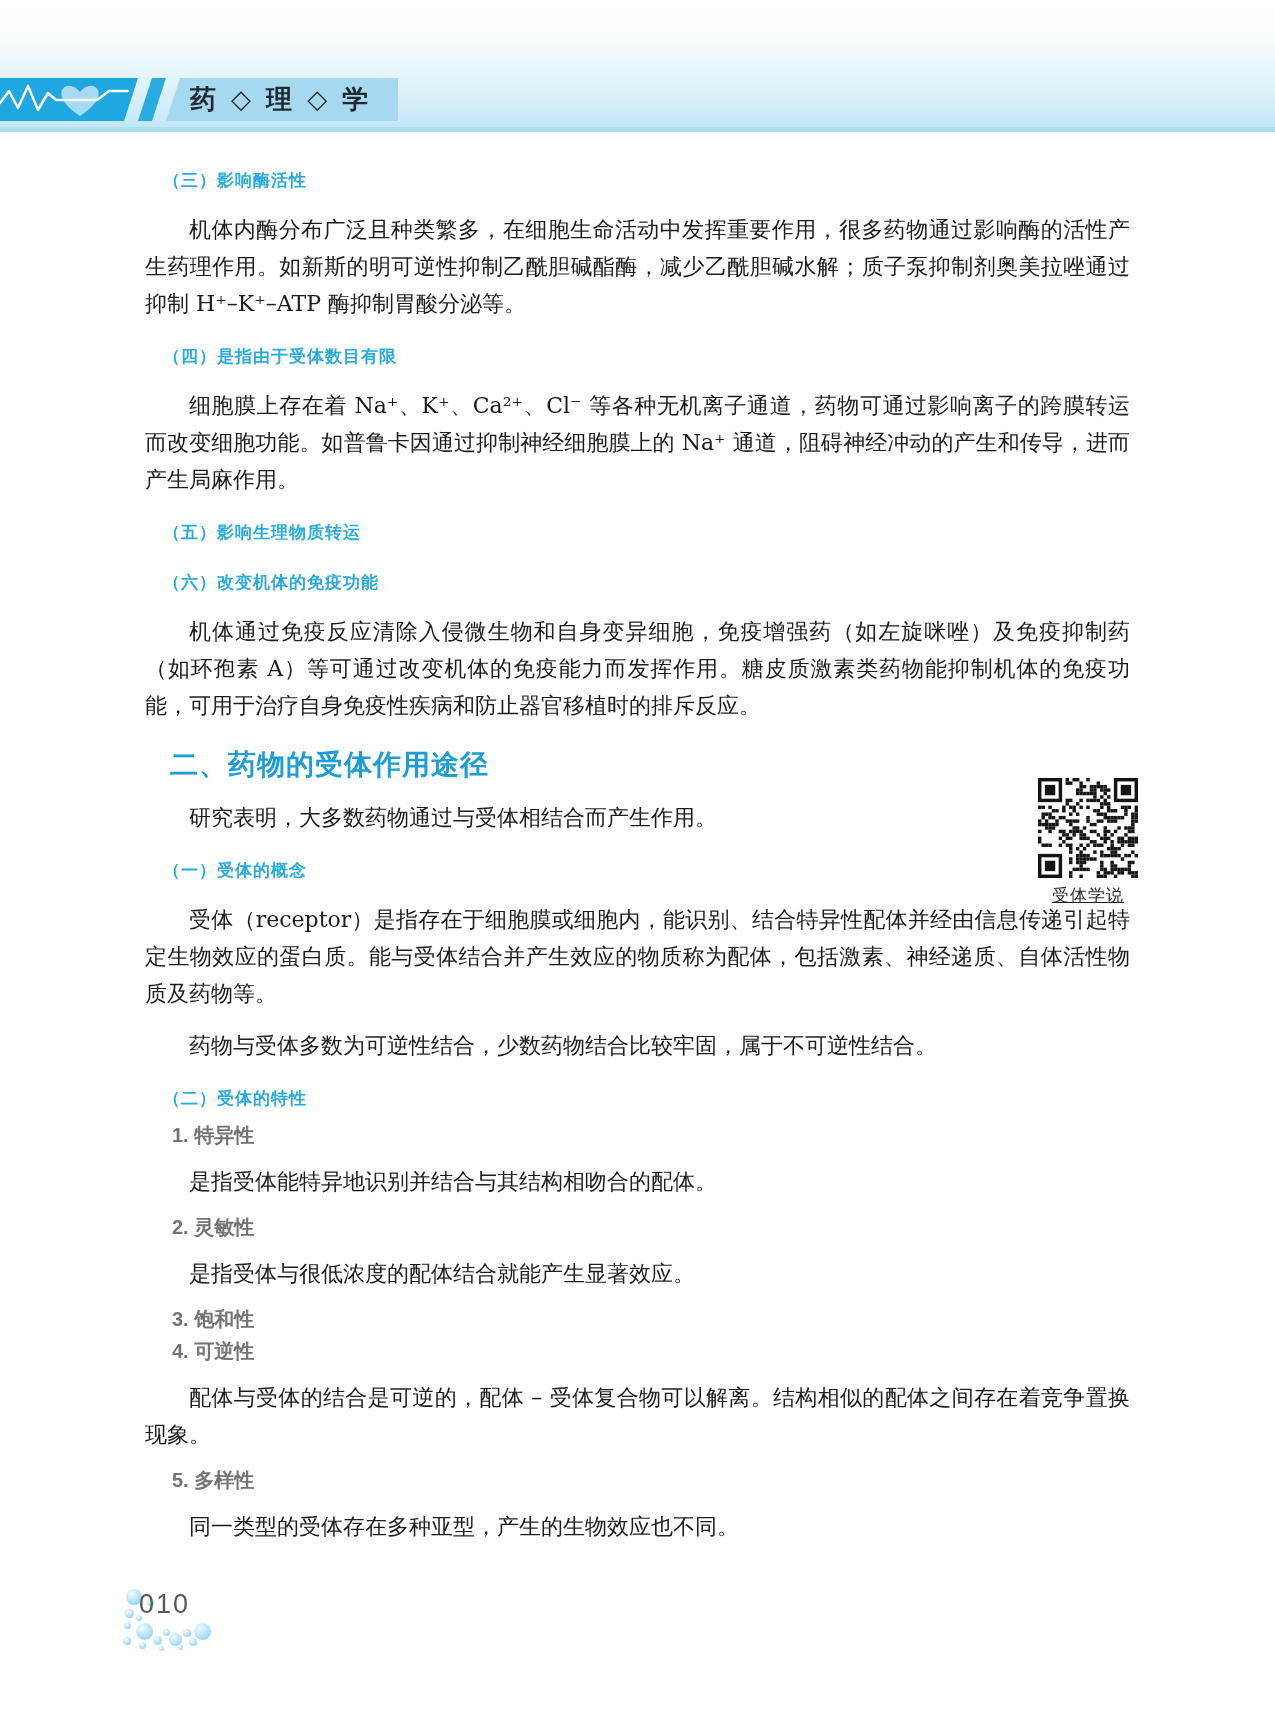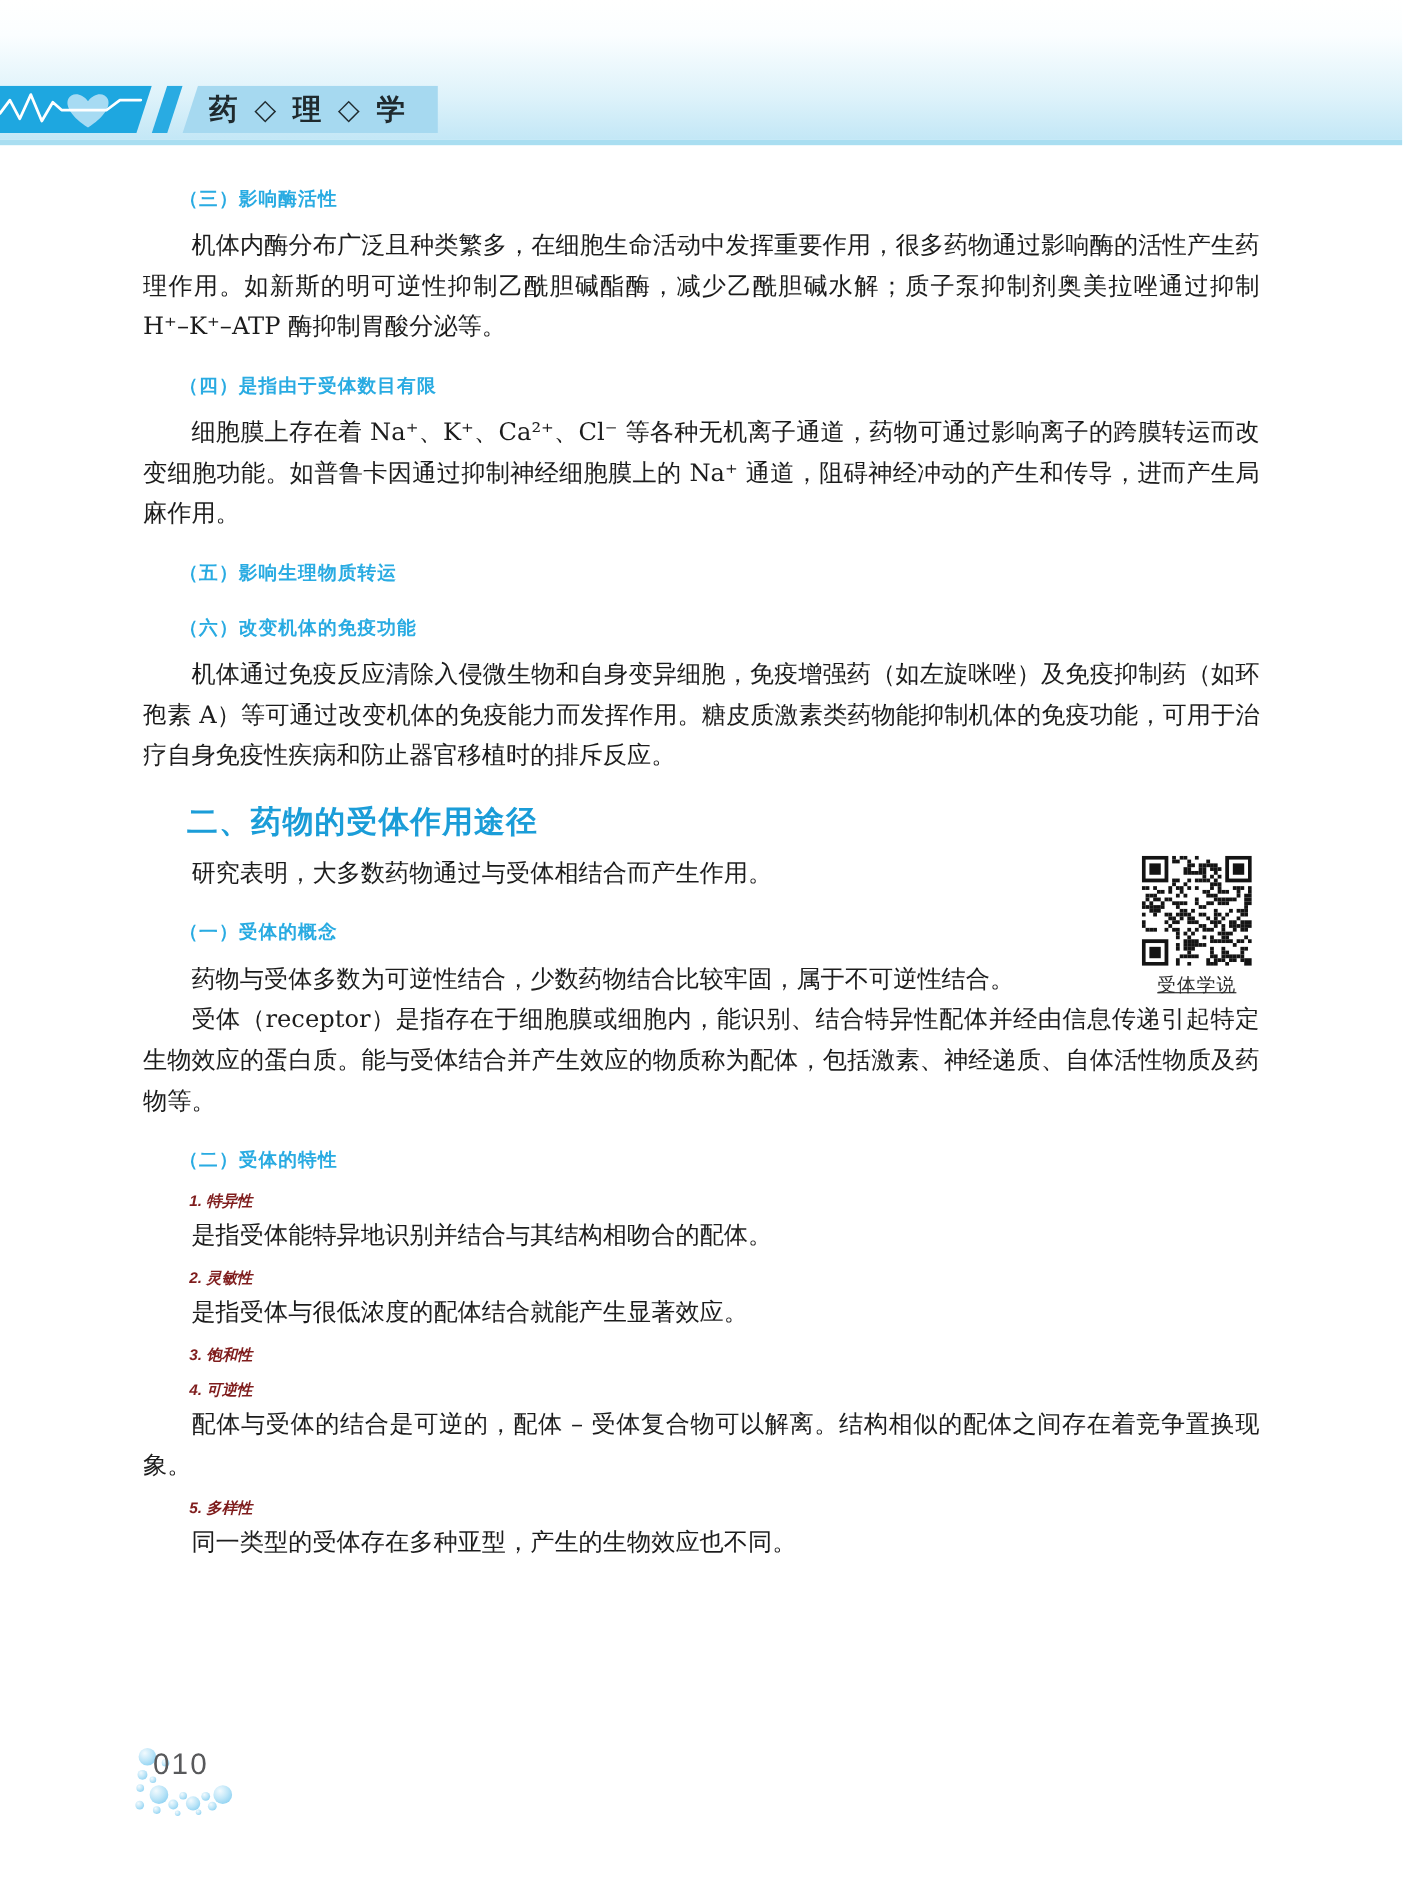--- a/index.html
+++ b/index.html
@@ -28,43 +28,42 @@
     display:flex;align-items:center;
     font-family:"DejaVu Serif","Liberation Serif",serif;
     font-size:26px;font-weight:bold;color:#1f2a2e;letter-spacing:3px;
   }
 
   
   .content{
     position:absolute;left:130px;top:146px;width:1015px;
   }
   .content p{
-    margin:0;
+    margin:15px;
     font-size:22px;line-height:37px;
     text-align:justify;
     text-indent:2em;
   }
   h3.sec{
     margin:20px 0 9px 33px;
     font-family:"Liberation Sans","DejaVu Sans",sans-serif;
     font-size:17px;line-height:30px;font-weight:bold;
     color:#29abe2;letter-spacing:1px;
   }
   h2.part{
     margin:22px 0 10px 40px;
     font-family:"DejaVu Serif","Liberation Serif",serif;
     font-size:28px;line-height:38px;font-weight:bold;
     color:#1b9dd8;letter-spacing:1px;
   }
   h4.item{
     margin:7px 0 1px 42px;
     font-family:"Liberation Sans","DejaVu Sans",sans-serif;
-    font-size:14px;line-height:25px;font-weight:bold;
-    color:#7f1d1d;
-    font-style:italic;
+    font-size:20px;line-height:25px;font-weight:bold;
+    color:#737373;
   }
 
   
   .qr-wrap{position:absolute;left:1038px;top:778px;width:100px;text-align:center;text-decoration:underline;}
   .qr-code{width:100px;height:100px;background:#fff;}
   .qr-caption{
     margin-top:6px;
     font-family:"Liberation Sans","DejaVu Sans",sans-serif;
     font-size:17px;color:#2b2b2b;letter-spacing:1px;
   }
@@ -125,22 +124,22 @@
 
     <h3 class="sec">（五）影响生理物质转运</h3>
 
     <h3 class="sec">（六）改变机体的免疫功能</h3>
     <p>机体通过免疫反应清除入侵微生物和自身变异细胞，免疫增强药（如左旋咪唑）及免疫抑制药（如环孢素 A）等可通过改变机体的免疫能力而发挥作用。糖皮质激素类药物能抑制机体的免疫功能，可用于治疗自身免疫性疾病和防止器官移植时的排斥反应。</p>
 
     <h2 class="part">二、药物的受体作用途径</h2>
     <p>研究表明，大多数药物通过与受体相结合而产生作用。</p>
 
     <h3 class="sec">（一）受体的概念</h3>
+    <p>受体（receptor）是指存在于细胞膜或细胞内，能识别、结合特异性配体并经由信息传递引起特定生物效应的蛋白质。能与受体结合并产生效应的物质称为配体，包括激素、神经递质、自体活性物质及药物等。</p>
     <p>药物与受体多数为可逆性结合，少数药物结合比较牢固，属于不可逆性结合。</p>
-    <p>受体（receptor）是指存在于细胞膜或细胞内，能识别、结合特异性配体并经由信息传递引起特定生物效应的蛋白质。能与受体结合并产生效应的物质称为配体，包括激素、神经递质、自体活性物质及药物等。</p>
 
     <h3 class="sec">（二）受体的特性</h3>
 
     <h4 class="item">1. 特异性</h4>
     <p>是指受体能特异地识别并结合与其结构相吻合的配体。</p>
 
     <h4 class="item">2. 灵敏性</h4>
     <p>是指受体与很低浓度的配体结合就能产生显著效应。</p>
 
     <h4 class="item">3. 饱和性</h4>

